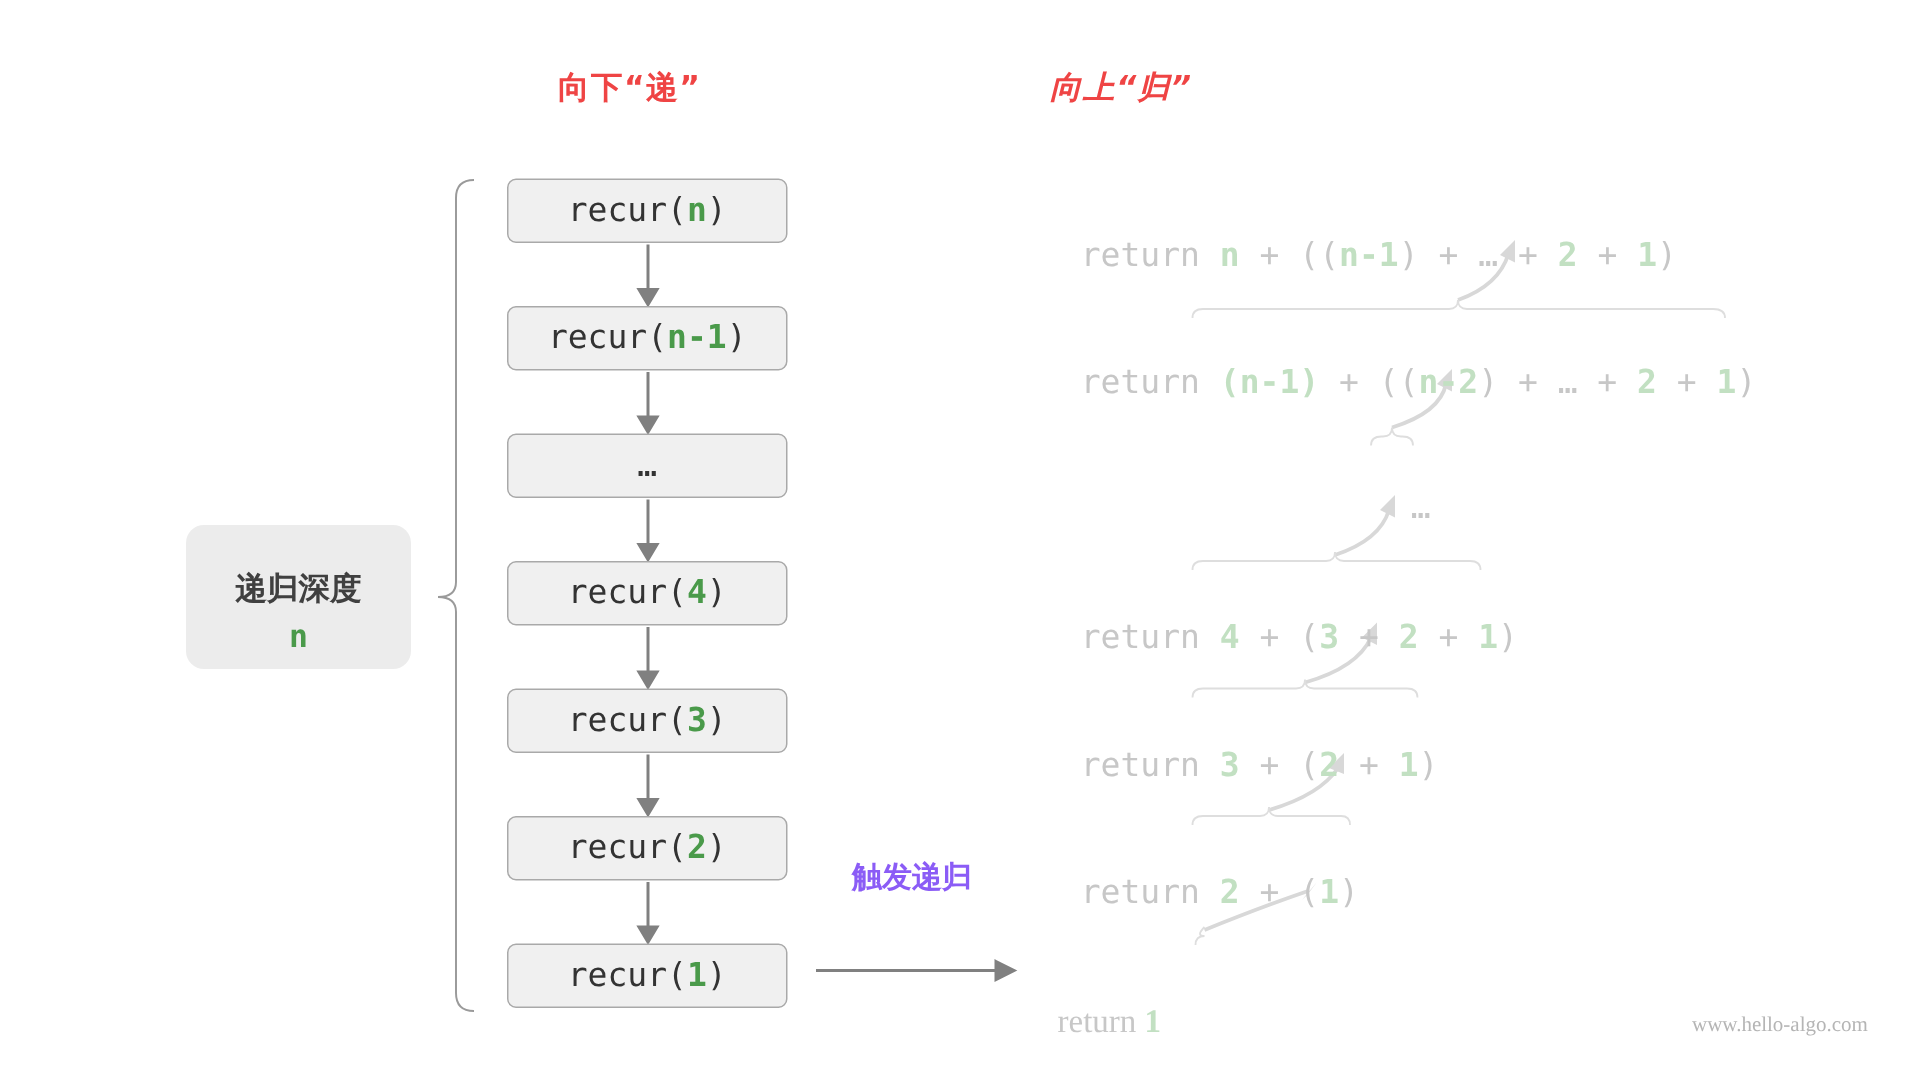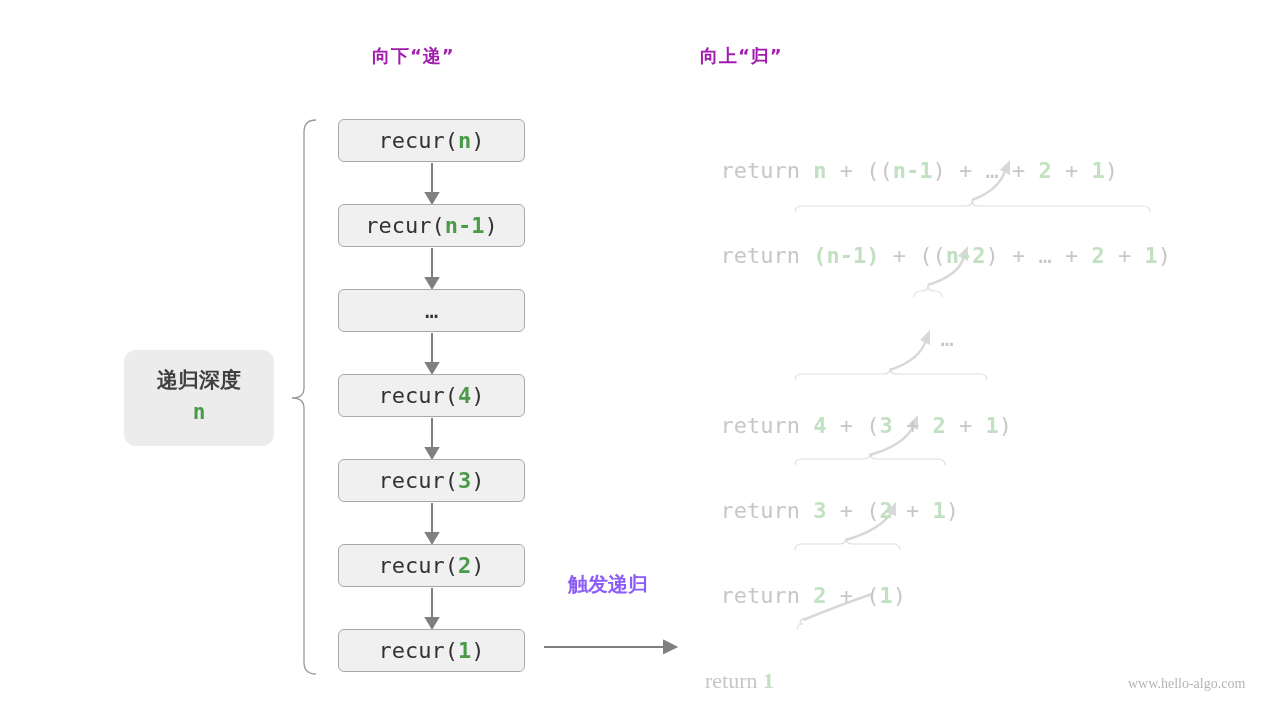--- a/index.html
+++ b/index.html
@@ -1,34 +1,34 @@
 <!DOCTYPE html>
 <html><head>
   <meta charset="utf-8">
   <style>
     html, body { margin: 0; padding: 0; }
     body { width: 1280px; height: 720px; background: #ffffff; position: relative; overflow: hidden; font-family: "DejaVu Sans", sans-serif; }
     .abs { position: absolute; }
-    .heading { font-size: 18px; font-weight: bold; color: #a21caf; letter-spacing: 1px; }
+    .heading { font-size: 21px; font-weight: bold; color: #ef4444; letter-spacing: 1px; }
     .box { position: absolute; left: 338px; width: 187px; height: 43px; background: #f0f0f0; border: 1.5px solid #a9a9a9; border-radius: 6px; box-sizing: border-box; display: flex; align-items: center; justify-content: center; font-family: "DejaVu Sans Mono", monospace; font-size: 22px; color: #333; }
     .box .g { color: #4a9a4a; font-weight: bold; }
     .ret { position: absolute; left: 694px; font-family: "DejaVu Sans Mono", monospace; font-size: 22px; color: #c7c7c7; white-space: pre; height: 30px; line-height: 30px; }
     .ret .g { color: #c2e0c2; font-weight: bold; }
     .depth { position: absolute; left: 124px; top: 350px; width: 150px; height: 96px; background: #ececec; border-radius: 12px; text-align: center; }
-    .depth-title { margin-top: 16px; font-size: 21px; font-weight: bold; color: #404040; }
+    .depth-title { margin-top: 28px; font-size: 21px; font-weight: bold; color: #404040; }
     .depth-n { margin-top: 6px; font-size: 21px; font-weight: bold; color: #4a9a4a; font-family: "DejaVu Sans Mono", monospace; }
     .stop { position: absolute; left: 548px; top: 566px; width: 120px; text-align: center; font-size: 20px; font-weight: bold; color: #8b5cf6; line-height: 36px; }
     .footer { position: absolute; left: 1128px; top: 676px; font-family: Liberation Serif, serif; font-size: 14px; color: #b5b5b5; }
     svg { position: absolute; left: 0; top: 0; }
   </style>
 </head>
 <body>
 
 <div class="abs heading" style="left:372px;top:44px;">向下“递”</div>
-<div class="abs heading" style="left:700px;top:44px;">向上“归”</div>
+<div class="abs heading" style="left:700px;top:44px;font-style:italic;">向上“归”</div>
 
 <div class="depth">
   <div class="depth-title">递归深度</div>
   <div class="depth-n">n</div>
 </div>
 
 <svg width="1280" height="720">
 
   <path d="M316 120 Q304 120 304 132 L304 388 Q304 398 292 398 Q304 398 304 408 L304 662 Q304 674 316 674" fill="none" stroke="#9a9a9a" stroke-width="1.3"></path>
 

